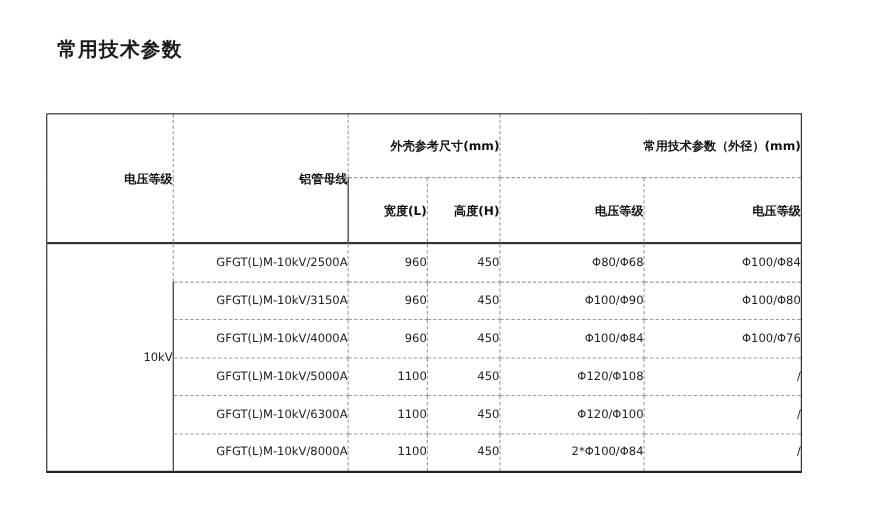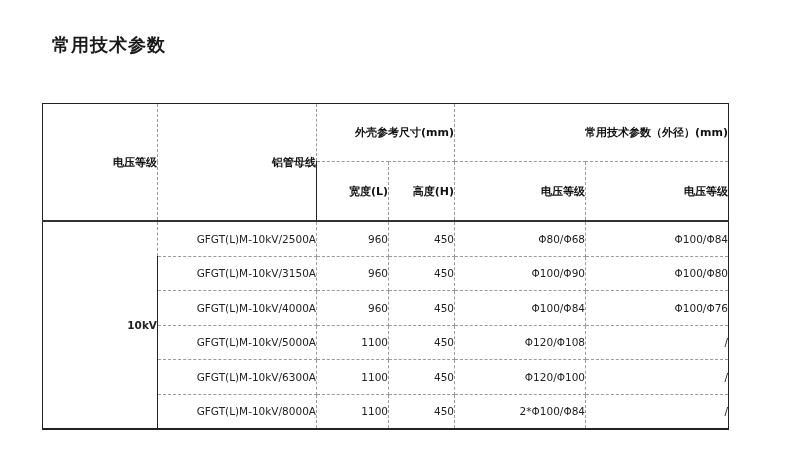--- a/index.html
+++ b/index.html
@@ -10,21 +10,21 @@
   table.spec { position:absolute; left:42px; top:103px; width:686px; border-collapse:collapse;
                table-layout:fixed; border:1.5px solid #222; border-bottom:2.5px solid #222; }
   table.spec td, table.spec th { border:1px dashed #9a9a9a; text-align:right; vertical-align:middle;
                padding:0; font-size:10.5px; }
   table.spec th { font-weight:bold; font-size:11px; color:#111; }
   table.spec thead tr.h1 th { height:57px; }
   table.spec thead tr.h2 th { height:58px; }
   table.spec thead tr.h2 th { border-bottom:2.5px solid #333; }
   table.spec thead th.rowspan2 { border-bottom:2.5px solid #333; }
   table.spec tbody td { height:33.5px; color:#222; }
-  table.spec tbody td.voltage { font-weight:bold;margin-left:20px; }
+  table.spec tbody td.voltage { font-weight:normal;margin-left:20px; }
   table.spec td:first-child, table.spec th:first-child { border-left:1.5px solid #222; }
 </style>
 </head>
 <body>
 
 <div class="page-title">常用技术参数</div>
 
 <table class="spec">
   <colgroup>
     <col style="width:115px">

